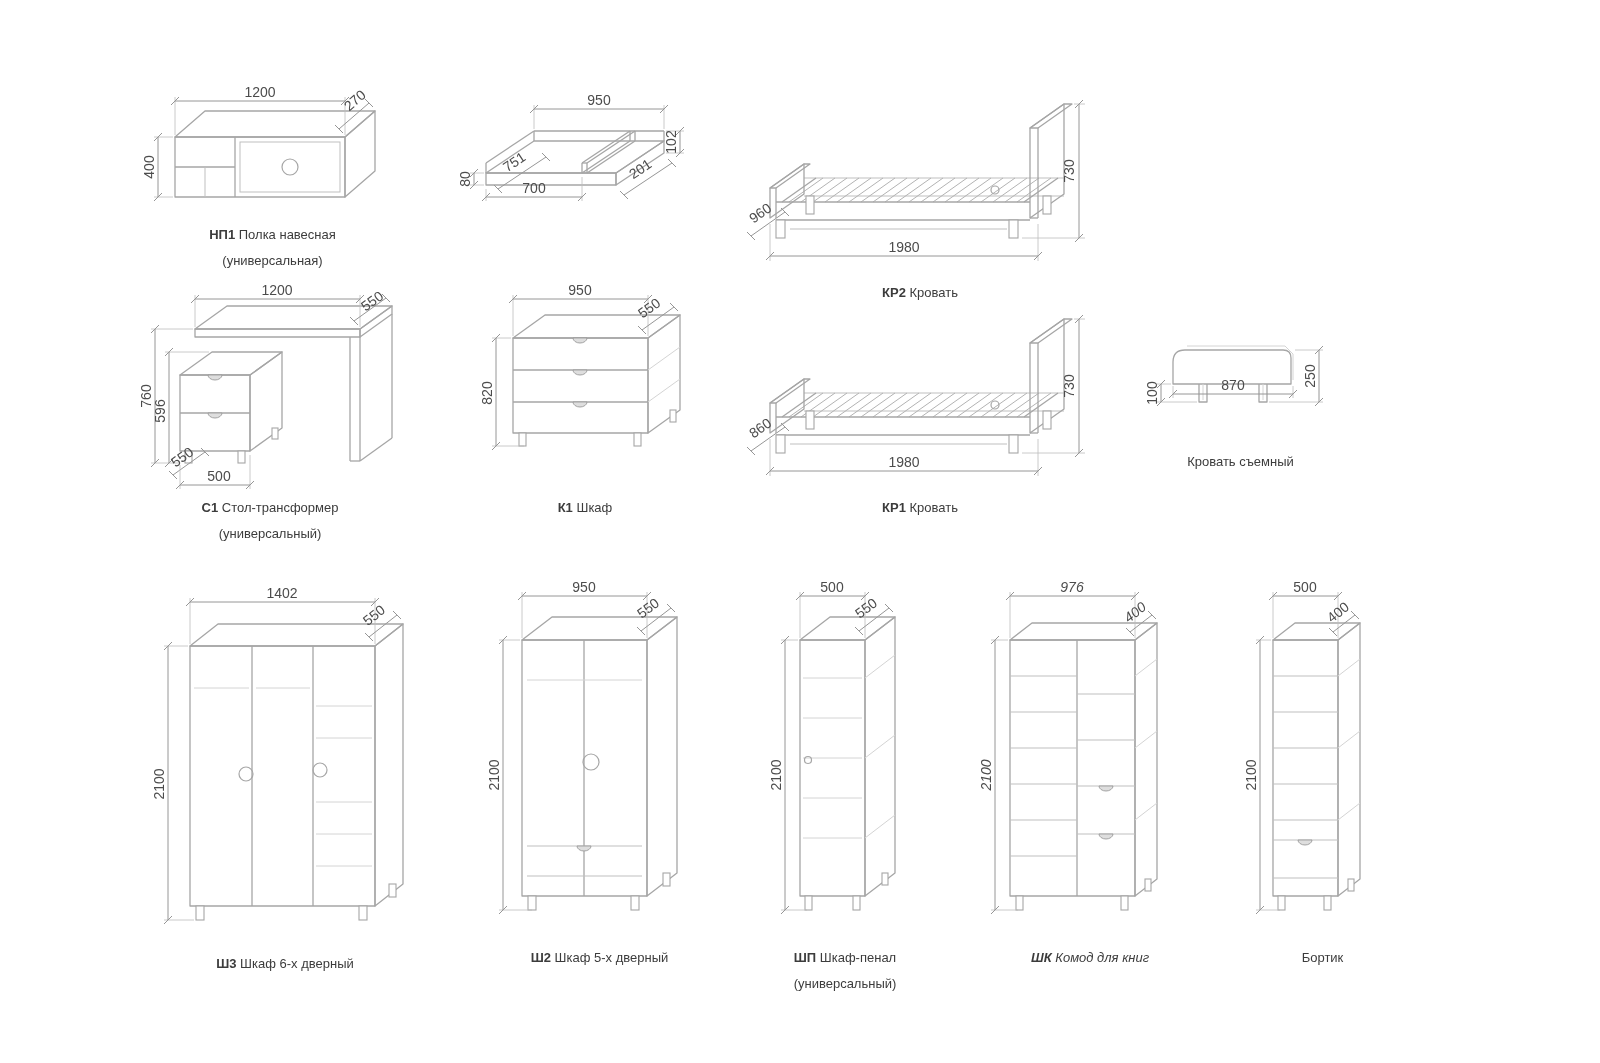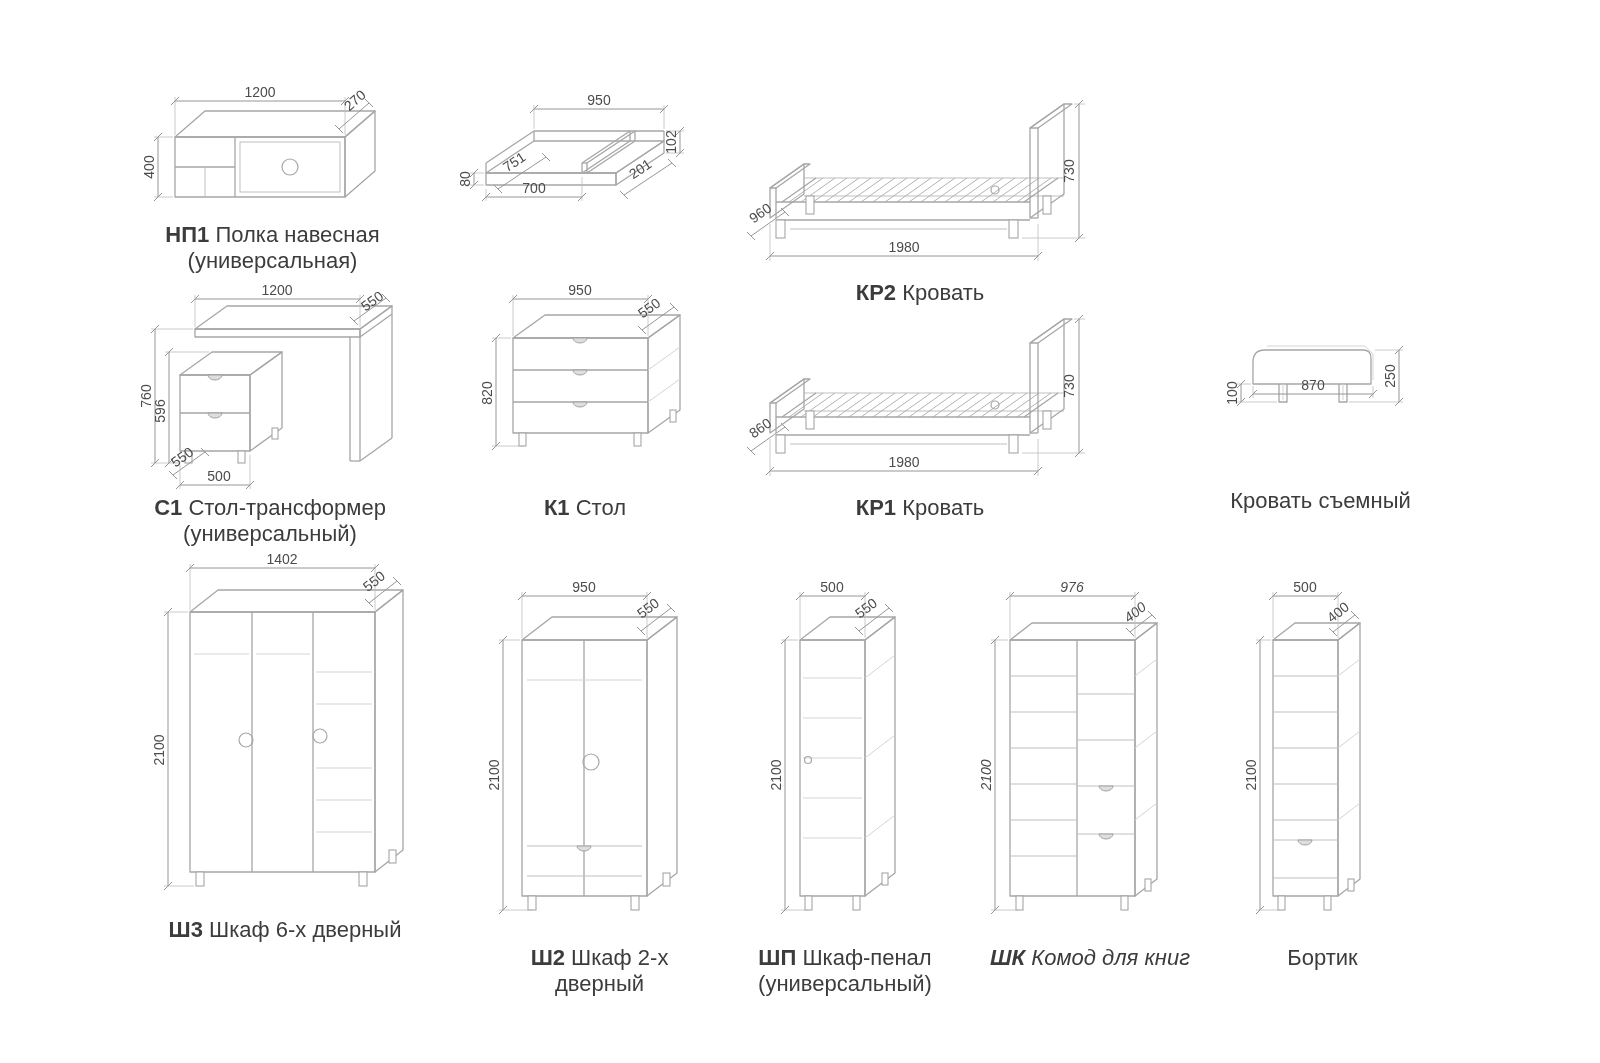--- a/index.html
+++ b/index.html
@@ -1,42 +1,42 @@
 <!DOCTYPE html>
 <html><head>
 <meta charset="utf-8">
 <style>
   html,body{margin:0;padding:0;}
   body{width:1600px;height:1063px;background:#ffffff;position:relative;overflow:hidden;
        font-family:"Liberation Sans",sans-serif;}
   .sheet{position:absolute;inset:0;background:#ffffff;}
   .item{position:absolute;display:flex;flex-direction:column;align-items:center;}
   .item svg{display:block;}
-  .item-label{text-align:center;font-size:22px;color:#3c3c3c;line-height:26px;margin-top:2px;}
+  .item-label{text-align:center;font-size:13px;color:#3c3c3c;line-height:26px;margin-top:2px;}
   .item-label .code{font-weight:bold;}
   
   svg .fl{fill:none;stroke:#a6a6a6;stroke-width:1.3;stroke-linejoin:round;}
   svg .fl2{fill:none;stroke:#bfbfbf;stroke-width:1;}
   svg .fll{fill:none;stroke:#d4d4d4;stroke-width:1;}
   svg .slat{fill:none;stroke:#b3b3b3;stroke-width:1;}
   svg .dl{fill:none;stroke:#969696;stroke-width:1;}
   svg .ext{fill:none;stroke:#bcbcbc;stroke-width:0.8;}
   svg .dt{fill:#4c4c4c;font-size:14px;font-family:"Liberation Sans",sans-serif;text-anchor:middle;}
   svg .knob{fill:none;stroke:#a6a6a6;stroke-width:1.2;}
   svg .hnd{fill:#dedede;stroke:#9b9b9b;stroke-width:0.9;}
   svg .leg{fill:#ffffff;stroke:#a6a6a6;stroke-width:1.1;}
   
   #it-np1{left:140px;top:85px;width:265px;}
   #it-pelenal{left:458px;top:85px;width:245px;}
   #it-kr2{left:745px;top:78px;width:350px;}
   #it-s1{left:135px;top:283px;width:270px;}
   #it-k1{left:480px;top:283px;width:210px;}
   #it-kr1{left:745px;top:293px;width:350px;}
-  #it-bortik{left:1213px;top:322px;width:215px;gap:39px;}
-  #it-sh3{left:150px;top:550px;width:270px;}
+  #it-bortik{left:1133px;top:322px;width:215px;}
+  #it-sh3{left:150px;top:584px;width:270px;}
   #it-sh2{left:487px;top:578px;width:225px;}
   #it-shp{left:770px;top:578px;width:150px;}
   #it-shk{left:980px;top:578px;width:220px;font-style:italic;}
   #it-stellazh{left:1245px;top:578px;width:155px;}
 </style>
 </head>
 <body>
 
 <div class="sheet">
 
@@ -295,21 +295,21 @@
       <text class="dt" x="172" y="29" transform="rotate(-36 172 29)">550</text>
       <line class="ext" x1="12" y1="55" x2="31" y2="55"></line>
       <line class="ext" x1="12" y1="163" x2="44" y2="163"></line>
       <line class="dl" x1="16" y1="55" x2="16" y2="163"></line>
       <line class="dl" x1="12" y1="59" x2="20" y2="51"></line>
       <line class="dl" x1="12" y1="167" x2="20" y2="159"></line>
       <text class="dt" x="12" y="110" transform="rotate(-90 12 110)">820</text>
     </g>
   </svg>
   <div class="item-label">
-    <div><span class="code">К1</span> <span>Стол</span></div>
+    <div><span class="code">К1</span> <span>Шкаф</span></div>
   </div>
 </div>
 
 <div class="item" id="it-kr1">
   <svg width="350" height="200" viewBox="0 0 350 200">
     <use href="#bed-shape"></use>
     <use href="#bed-dims"></use>
     <text class="dt" x="18" y="139" transform="rotate(-35 18 139)">860</text>
     <text class="dt" x="159" y="174">1980</text>
     <text class="dt" x="329" y="93" transform="rotate(-90 329 93)">730</text>
@@ -424,21 +424,21 @@
       <text class="dt" x="164" y="34" transform="rotate(-37 164 34)">550</text>
       <line class="ext" x1="12" y1="62" x2="33" y2="62"></line>
       <line class="ext" x1="12" y1="332" x2="45" y2="332"></line>
       <line class="dl" x1="16" y1="62" x2="16" y2="332"></line>
       <line class="dl" x1="12" y1="66" x2="20" y2="58"></line>
       <line class="dl" x1="12" y1="336" x2="20" y2="328"></line>
       <text class="dt" x="12" y="197" transform="rotate(-90 12 197)">2100</text>
     </g>
   </svg>
   <div class="item-label">
-    <div><span class="code">Ш2</span> <span>Шкаф 2-х дверный</span></div>
+    <div><span class="code">Ш2</span> <span>Шкаф 5-х дверный</span></div>
   </div>
 </div>
 
 <div class="item" id="it-shp">
   <svg width="150" height="365" viewBox="0 0 150 365">
     <g>
       <polygon class="fl" points="30,62 95,62 125,39 60,39"></polygon>
       <polygon class="fl" points="30,62 95,62 95,318 30,318"></polygon>
       <polygon class="fl" points="95,62 125,39 125,295 95,318"></polygon>
       <path class="fll" d="M33,100H92M33,140H92M33,180H92M33,220H92M33,260H92"></path>

